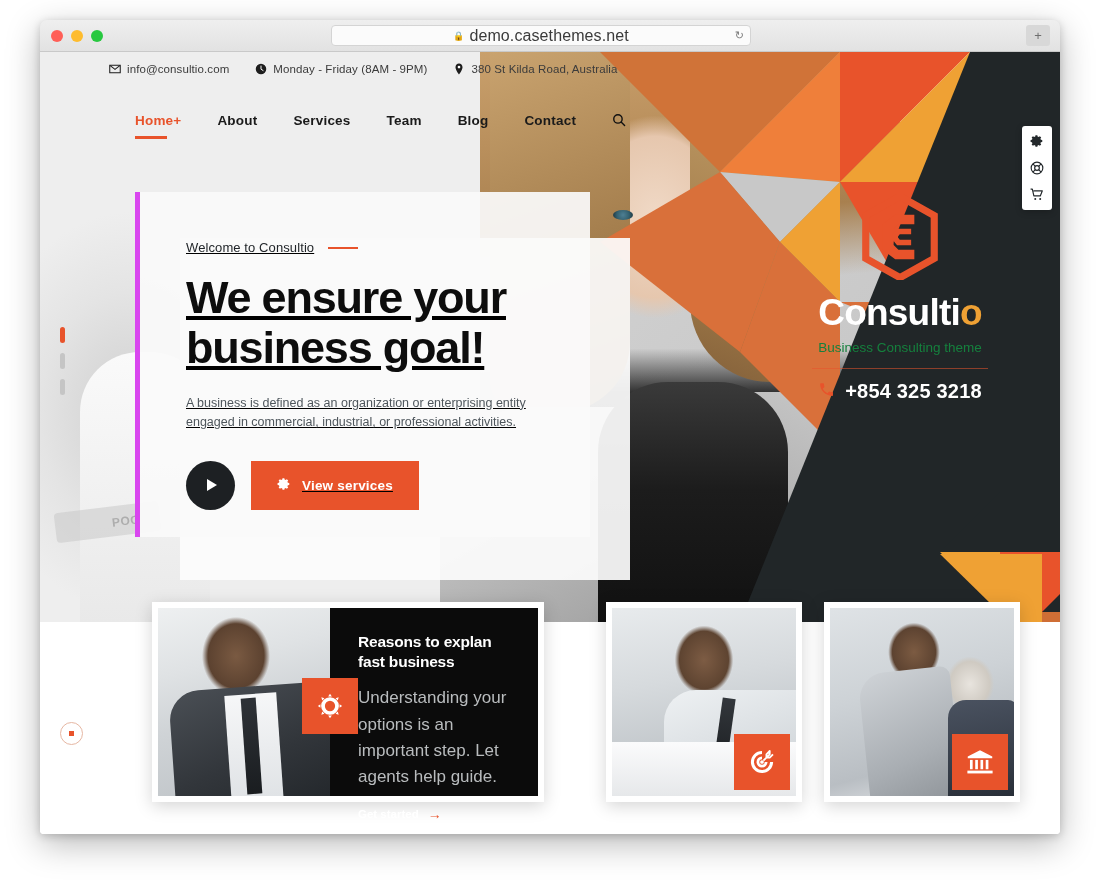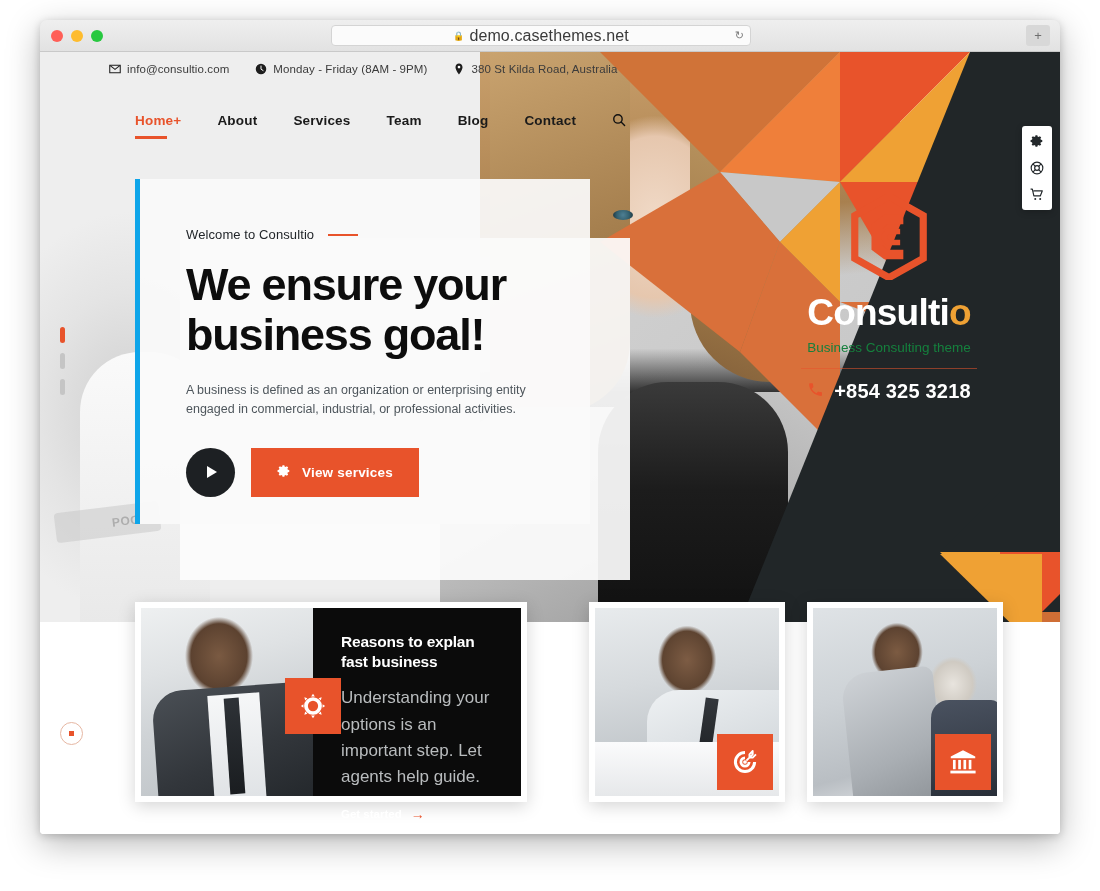--- a/index.html
+++ b/index.html
@@ -173,26 +173,27 @@
   .nav-item.active .nav-underline {
     position: absolute; left: 0; bottom: -11px; width: 32px; height: 3px;
     background: #e8532b;
   }
   .nav-plus { color: #e8532b; font-weight: bold; }
   #nav-search-icon { color:#111; display:flex; align-items:center; }
   #nav-search-icon svg { width: 14px; height: 14px; stroke:#111; fill:none; stroke-width:2; }
 
   
   #hero-card {
-    position: absolute; left: 95px; top: 127px;
+    position: absolute; left: 95px; top: 140px;
     width: 455px; height: 345px;
     background: rgba(250,250,250,0.93);
-    border-left: 5px solid #0ea5e9;
+    border-left: 5px solid #d946ef;
     z-index: 25;
     padding: 48px 0 0 46px;
+    text-decoration: underline;
   }
   .welcome-row { display: flex; align-items: center; gap: 14px; }
   #welcome-text { font-size: 13px; color: #22262a; letter-spacing: .1px; }
   .welcome-dash { width: 30px; height: 2px; background: #e8532b; }
 
   #hero-title {
     margin-top: 18px;
     font-size: 45px; line-height: 1.12; font-weight: bold;
     color: #0d0d0d; letter-spacing: -1.2px;
     width: 380px;
@@ -217,21 +218,21 @@
   #view-services-btn {
     height: 49px; padding: 0 26px;
     background: #e8532b; color: #fff;
     display: flex; align-items: center; gap: 11px;
     font-size: 13.5px; font-weight: bold; letter-spacing: .2px;
   }
   #view-services-btn svg { width: 14px; height: 14px; fill: #fff; }
 
   
   #brand-block {
-    position: absolute; right: 11px; top: 142px; width: 320px;
+    position: absolute; right: 0; top: 142px; width: 320px;
     z-index: 26; text-align: center; color: #fff;
   }
   #brand-logo-icon { display:flex; justify-content:center; margin-bottom: 14px; }
   #brand-logo-icon svg { width: 82px; height: 86px; }
   #brand-name {
     font-size: 37px; font-weight: bold; letter-spacing: -.8px; line-height:1;
   }
   #brand-name .o-accent { color: #efa134; }
   #brand-tagline {
     margin-top: 9px; font-size: 13.5px; color: #15803d; font-weight: normal;
@@ -270,21 +271,21 @@
   #deco-circle {
     position: absolute; left: 20px; top: 670px;
     width: 23px; height: 23px; border-radius: 50%;
     border: 1px solid #e6b7a3;
     display:flex; align-items:center; justify-content:center; z-index:35;
   }
   #deco-circle .dot { width: 5px; height: 5px; background:#e8532b; }
 
   
   #cards-row {
-    position: absolute; left: 0; top: 550px; width: 996px; height: 232px;
+    position: absolute; left: 17px; top: 550px; width: 996px; height: 232px;
     z-index: 28;
   }
   .svc-card {
     position: absolute; top: 0;
     background: #fff;
     box-shadow: 0 4px 16px rgba(0,0,0,.17);
     padding: 6px;
   }
   #card-1 { left: 95px; width: 392px; height: 200px; display: flex; }
   #card-1 .card-photo {

